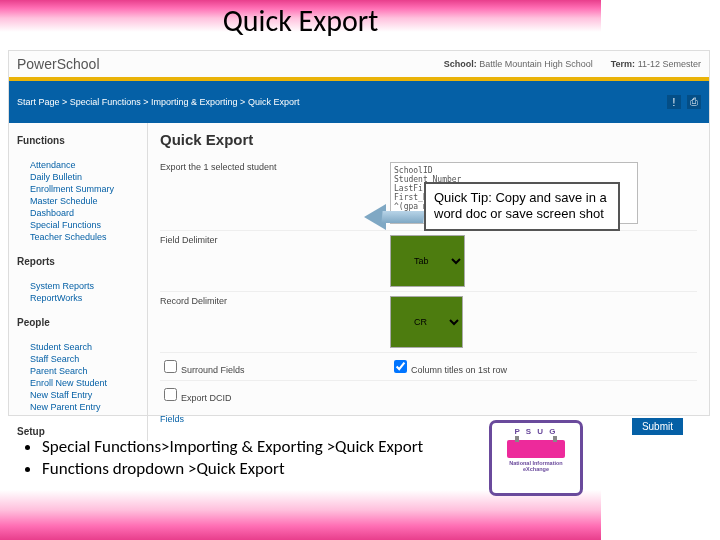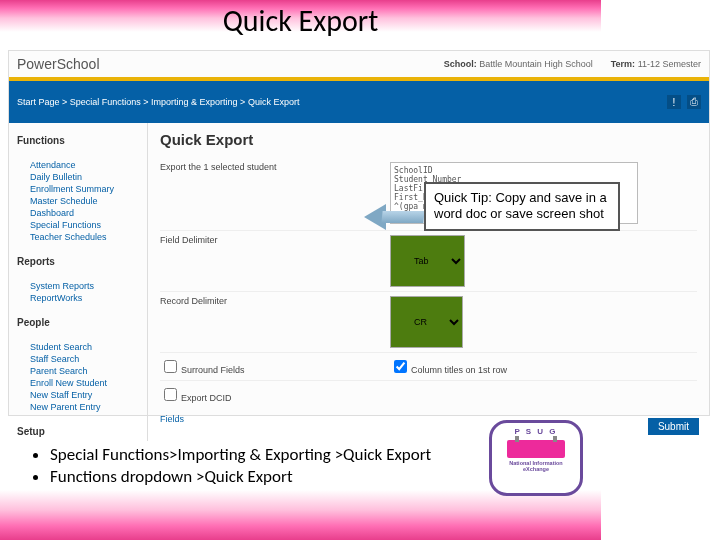--- a/index.html
+++ b/index.html
@@ -21,29 +21,29 @@
 .ps-main{flex:1;padding:8px 12px;position:relative}
 .ps-main h2{font-size:15px;color:#333;margin:0 0 10px 0}
 .ps-row{display:flex;align-items:flex-start;padding:4px 0;border-top:1px solid #eee;font-size:9px;color:#444}
 .ps-row:first-of-type{border-top:none}
 .ps-row label{width:230px;flex-shrink:0}
 .ps-row .field{flex:1}
 .ps-textarea{width:240px;height:54px;border:1px solid #bbb;font-size:8px;padding:3px;font-family:monospace;resize:none;color:#555}
 .ps-select{border:1px solid #aaa;font-size:9px;padding:19px;background:#4d7c0f}
 .ps-chk{margin-right:4px}
 .fields-link{text-align:left;color:#0560a6;padding:6px 0;font-size:9px}
-.submit-btn{position:absolute;right:10px;bottom:6px;background:#0560a6;color:#fff;border:none;padding:3px 10px;font-size:10px;cursor:pointer}
+.submit-btn{position:absolute;right:26px;bottom:6px;background:#0560a6;color:#fff;border:none;padding:3px 10px;font-size:10px;cursor:pointer}
 .tip-box{position:absolute;left:424px;top:182px;width:176px;background:#fff;border:2px solid #555;padding:6px 8px;font-weight:normal;font-size:13px;font-family:Arial,sans-serif;color:#000;line-height:1.25;z-index:5}
 .arrow{position:absolute;left:364px;top:204px;width:60px;height:26px;z-index:4}
 .arrow-shaft{position:absolute;right:0;top:7px;width:42px;height:12px;background:linear-gradient(to bottom,#b8d4e8,#7fa8c4);transform:skewX(-6deg)}
 .arrow-head{position:absolute;left:0;top:0;width:0;height:0;border-right:22px solid #7fa8c4;border-top:13px solid transparent;border-bottom:13px solid transparent}
 .bullets{position:absolute;left:14px;top:428px;font-family:Calibri,Arial,sans-serif;font-size:17px;color:#000}
-.bullets ul{margin:16px;padding:0 0 0 20px}
+.bullets ul{margin:8px;padding:0 0 0 20px}
 .bullets li{margin:1px 0}
-.badge{position:absolute;right:18px;bottom:44px;width:88px;height:66px;border:3px solid #6a4a9c;border-radius:18px;background:#fff;display:flex;flex-direction:column;align-items:center;justify-content:flex-start;padding-top:4px}
+.badge{position:absolute;right:18px;bottom:44px;width:88px;height:66px;border:3px solid #6a4a9c;border-radius:7px;background:#fff;display:flex;flex-direction:column;align-items:center;justify-content:flex-start;padding-top:4px}
 .badge-top{font-size:8px;color:#6a4a9c;font-weight:bold;letter-spacing:2px}
 .badge-sign{width:58px;height:18px;background:#ed2a9b;margin-top:4px;border-radius:2px;position:relative}
 .badge-sign::before,.badge-sign::after{content:"";position:absolute;top:-4px;width:4px;height:6px;background:#888}
 .badge-sign::before{left:8px}
 .badge-sign::after{right:8px}
 .badge-txt{font-size:5.5px;color:#6a4a9c;text-align:center;margin-top:3px;font-weight:bold;line-height:1}
 </style>
 </head>
 <body>
 

